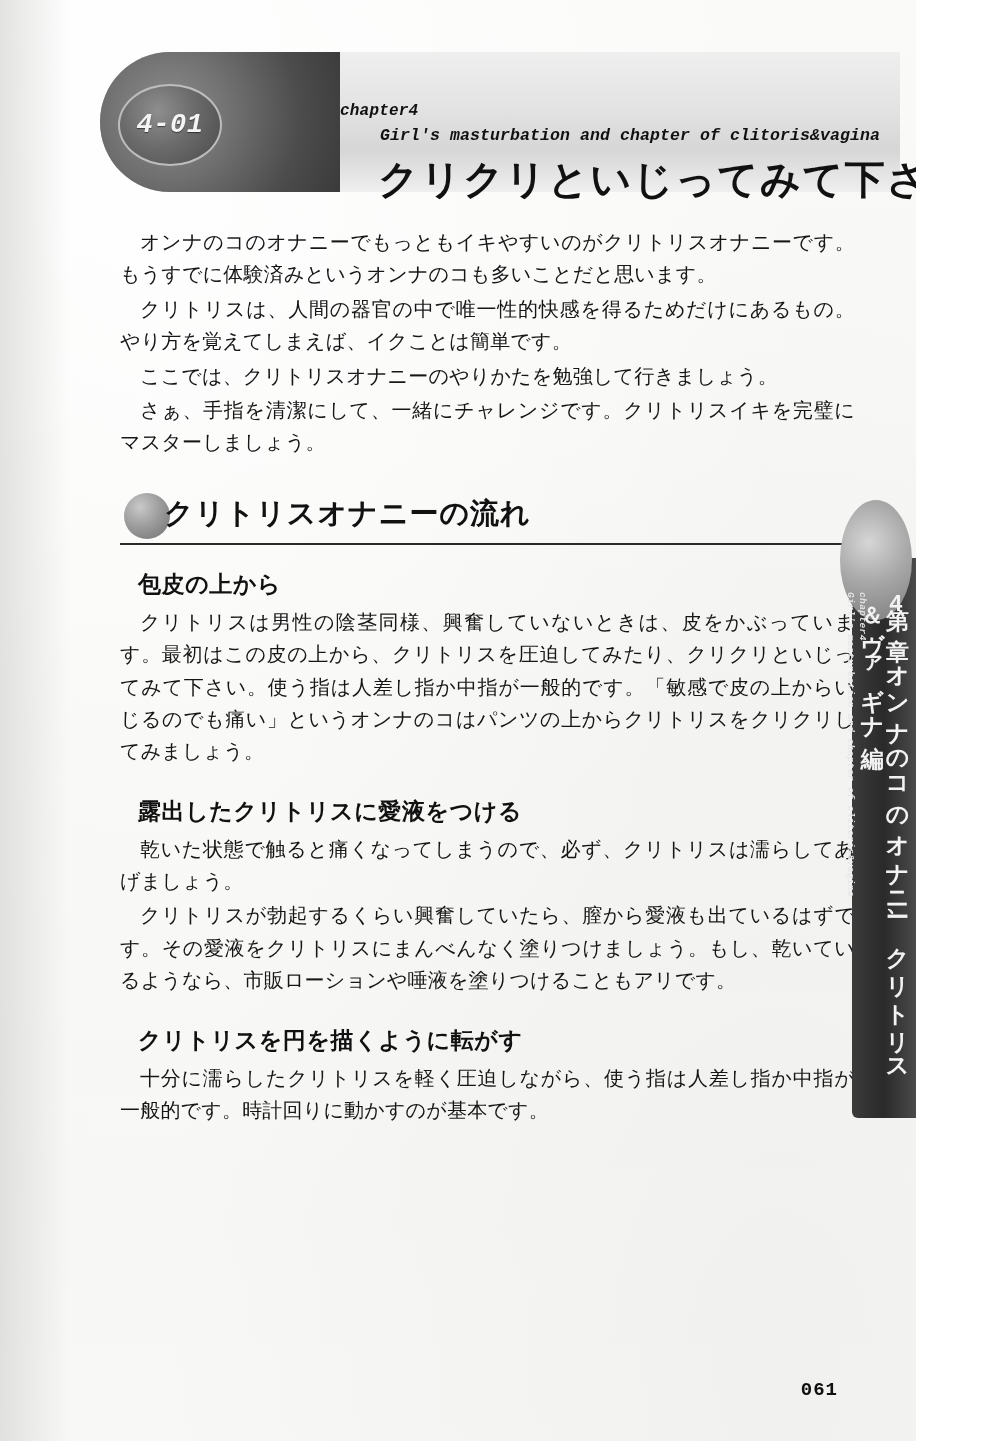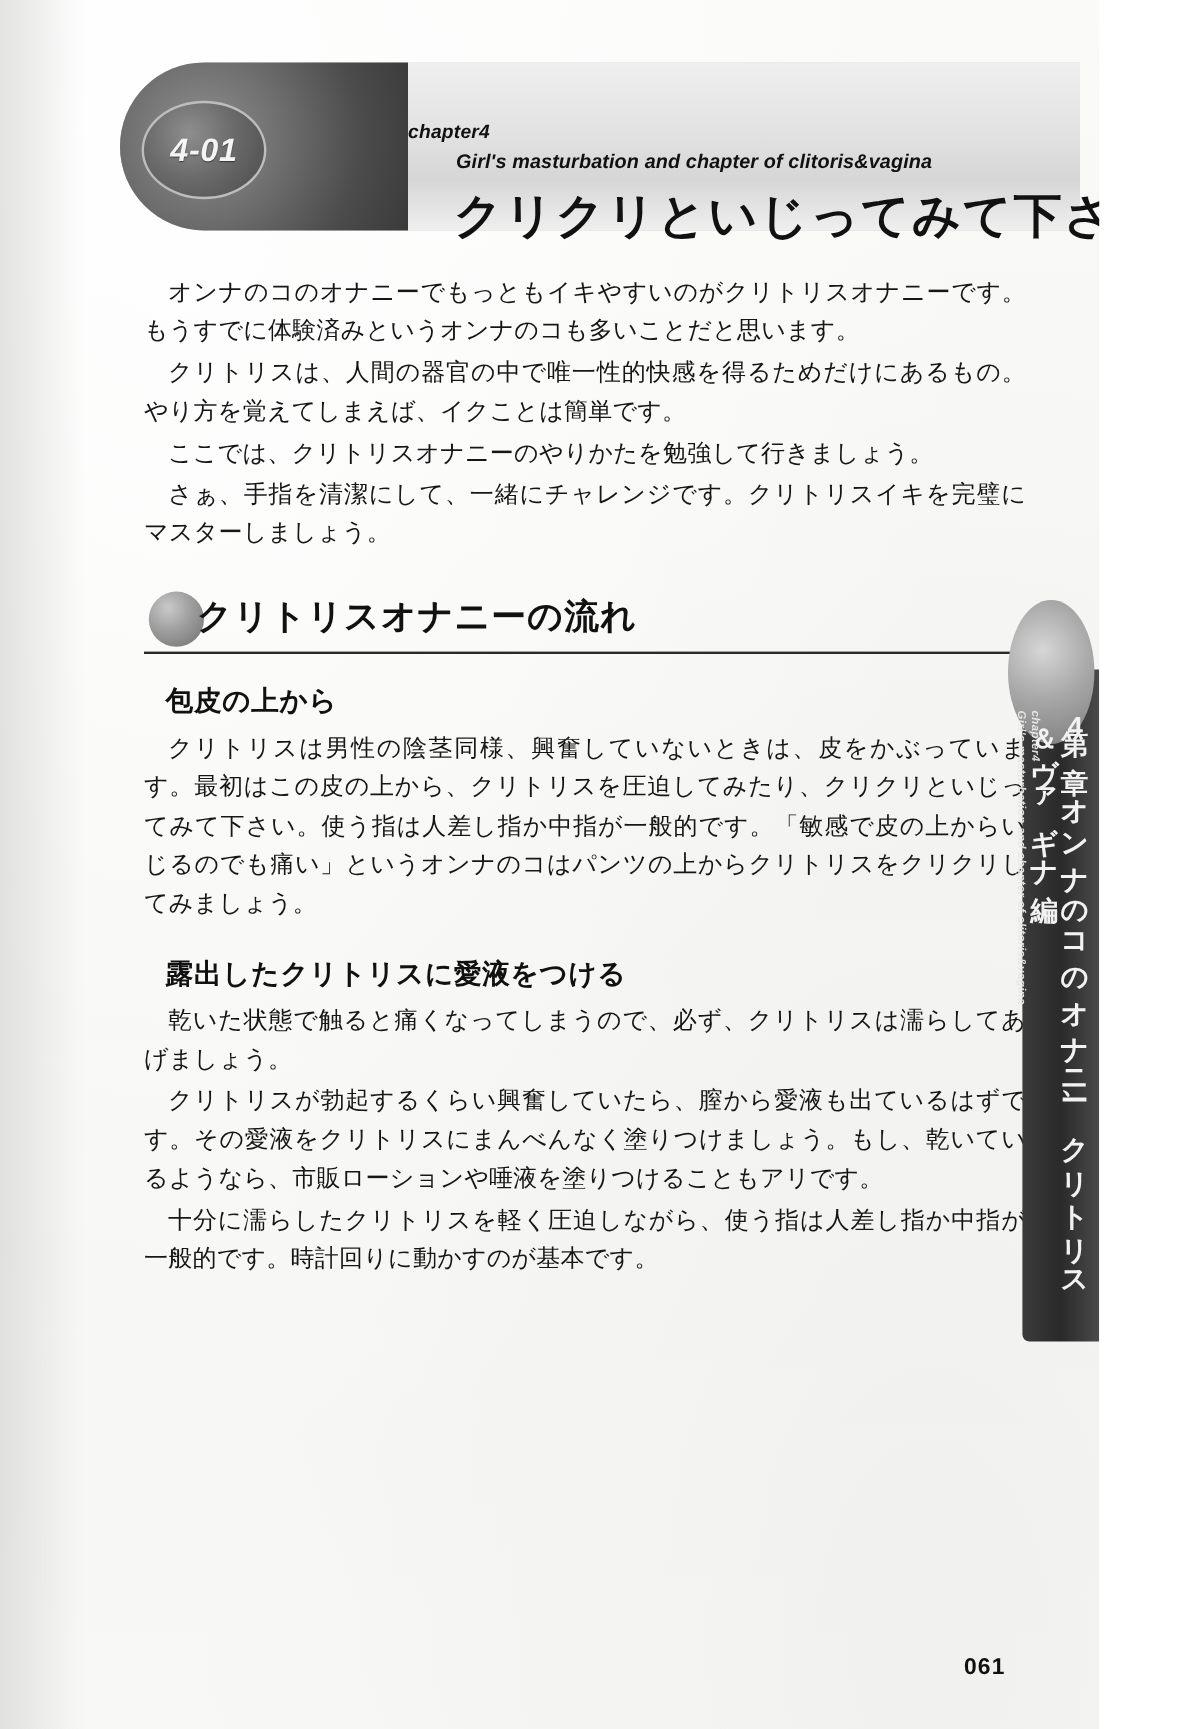--- a/index.html
+++ b/index.html
@@ -6,21 +6,21 @@
     margin: 0;
     padding: 0;
     background: #ffffff;
   }
   .page {
     position: relative;
     width: 916px;
     height: 1441px;
     background: #f7f7f5;
     overflow: hidden;
-    font-family: Liberation Sans, sans-serif;
+    font-family: Liberation Mono, monospace;
     color: #1c1c1c;
   }
   
   .paper-tint {
     position: absolute;
     inset: 0;
     background:
       radial-gradient(ellipse at 15% 10%, rgba(255,255,255,0.9) 0%, rgba(246,246,244,0.2) 60%),
       radial-gradient(ellipse at 85% 95%, rgba(236,236,234,0.7) 0%, rgba(250,250,248,0.1) 55%),
       linear-gradient(180deg, #fbfbfa 0%, #f4f4f2 50%, #f8f8f6 100%);
@@ -273,20 +273,21 @@
       <span class="rule"></span>
     </div>
 
     <h3 class="sub-heading">包皮の上から</h3>
     <p class="para">クリトリスは男性の陰茎同様、興奮していないときは、皮をかぶっています。最初はこの皮の上から、クリトリスを圧迫してみたり、クリクリといじってみて下さい。使う指は人差し指か中指が一般的です。「敏感で皮の上からいじるのでも痛い」というオンナのコはパンツの上からクリトリスをクリクリしてみましょう。</p>
 
     <h3 class="sub-heading">露出したクリトリスに愛液をつける</h3>
     <p class="para">乾いた状態で触ると痛くなってしまうので、必ず、クリトリスは濡らしてあげましょう。</p>
     <p class="para">クリトリスが勃起するくらい興奮していたら、膣から愛液も出ているはずです。その愛液をクリトリスにまんべんなく塗りつけましょう。もし、乾いているようなら、市販ローションや唾液を塗りつけることもアリです。</p>
 
+    <h3 class="sub-heading">クリトリスを円を描くように転がす</h3>
     <p class="para">十分に濡らしたクリトリスを軽く圧迫しながら、使う指は人差し指か中指が一般的です。時計回りに動かすのが基本です。</p>
   </div>
 
   <div class="side-tab">
     <div class="side-tab-bg"></div>
     <div class="side-tab-bubble"></div>
     <div class="side-tab-en">chapter4
 Girl's masturbation and chapter of clitoris&amp;vagina</div>
     <div class="side-tab-text">第4章 オンナのコのオナニー、クリトリス＆ヴァギナ編</div>
   </div>

